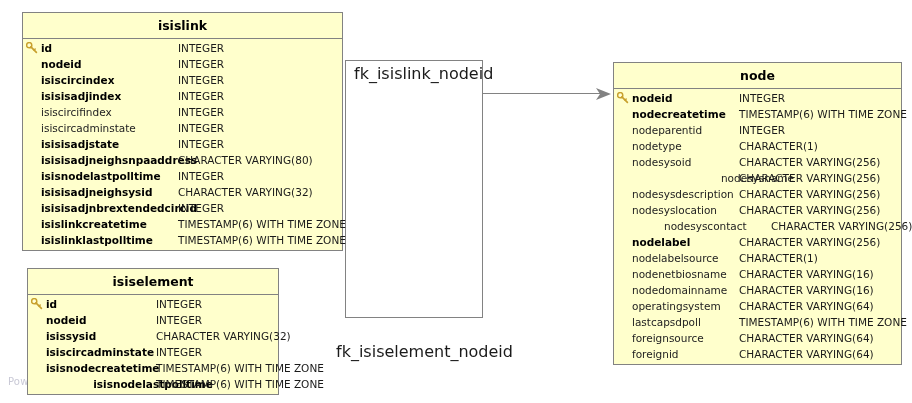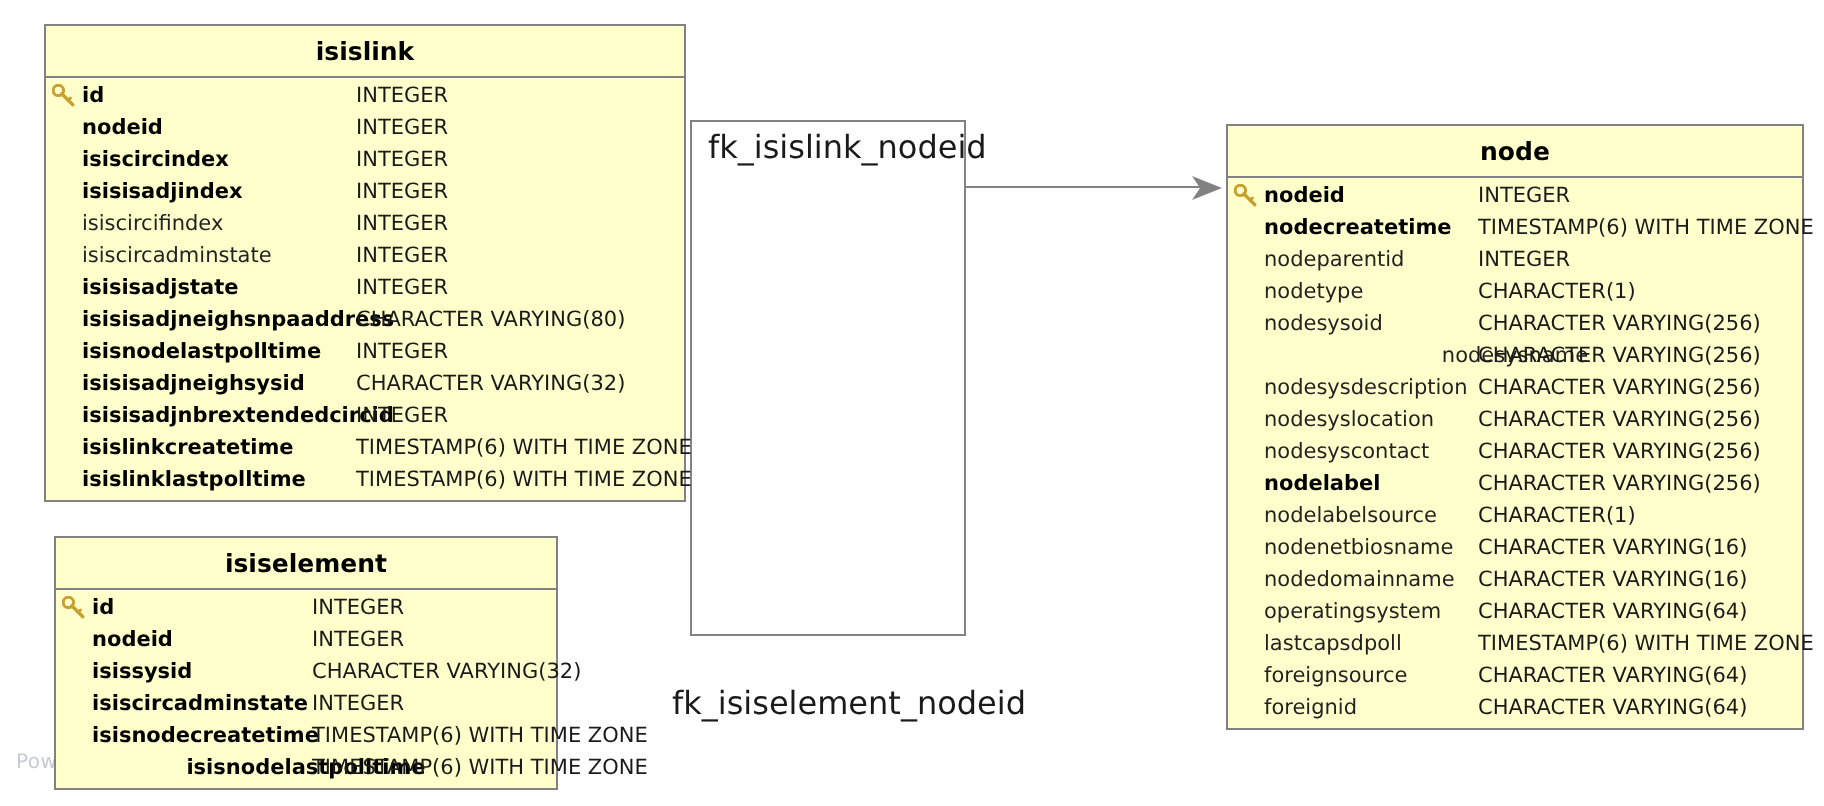--- a/index.html
+++ b/index.html
@@ -293,21 +293,21 @@
         <div class="row plain" style="position: relative;">
           <div class="keycell"></div>
           <span class="colname">nodesysdescription</span>
           <span class="coltype" style="left: 125px;">CHARACTER VARYING(256)</span>
         </div>
         <div class="row plain" style="position: relative;">
           <div class="keycell"></div>
           <span class="colname">nodesyslocation</span>
           <span class="coltype" style="left: 125px;">CHARACTER VARYING(256)</span>
         </div>
-        <div class="row plain" style="position: relative;">
+        <div class="row plain" style="position: relative; margin-left: 32px;">
           <div class="keycell"></div>
           <span class="colname">nodesyscontact</span>
           <span class="coltype" style="left: 125px;">CHARACTER VARYING(256)</span>
         </div>
         <div class="row bold" style="position: relative; text-align: right;">
           <div class="keycell"></div>
           <span class="colname">nodelabel</span>
           <span class="coltype" style="left: 125px;">CHARACTER VARYING(256)</span>
         </div>
         <div class="row plain" style="position: relative;">

